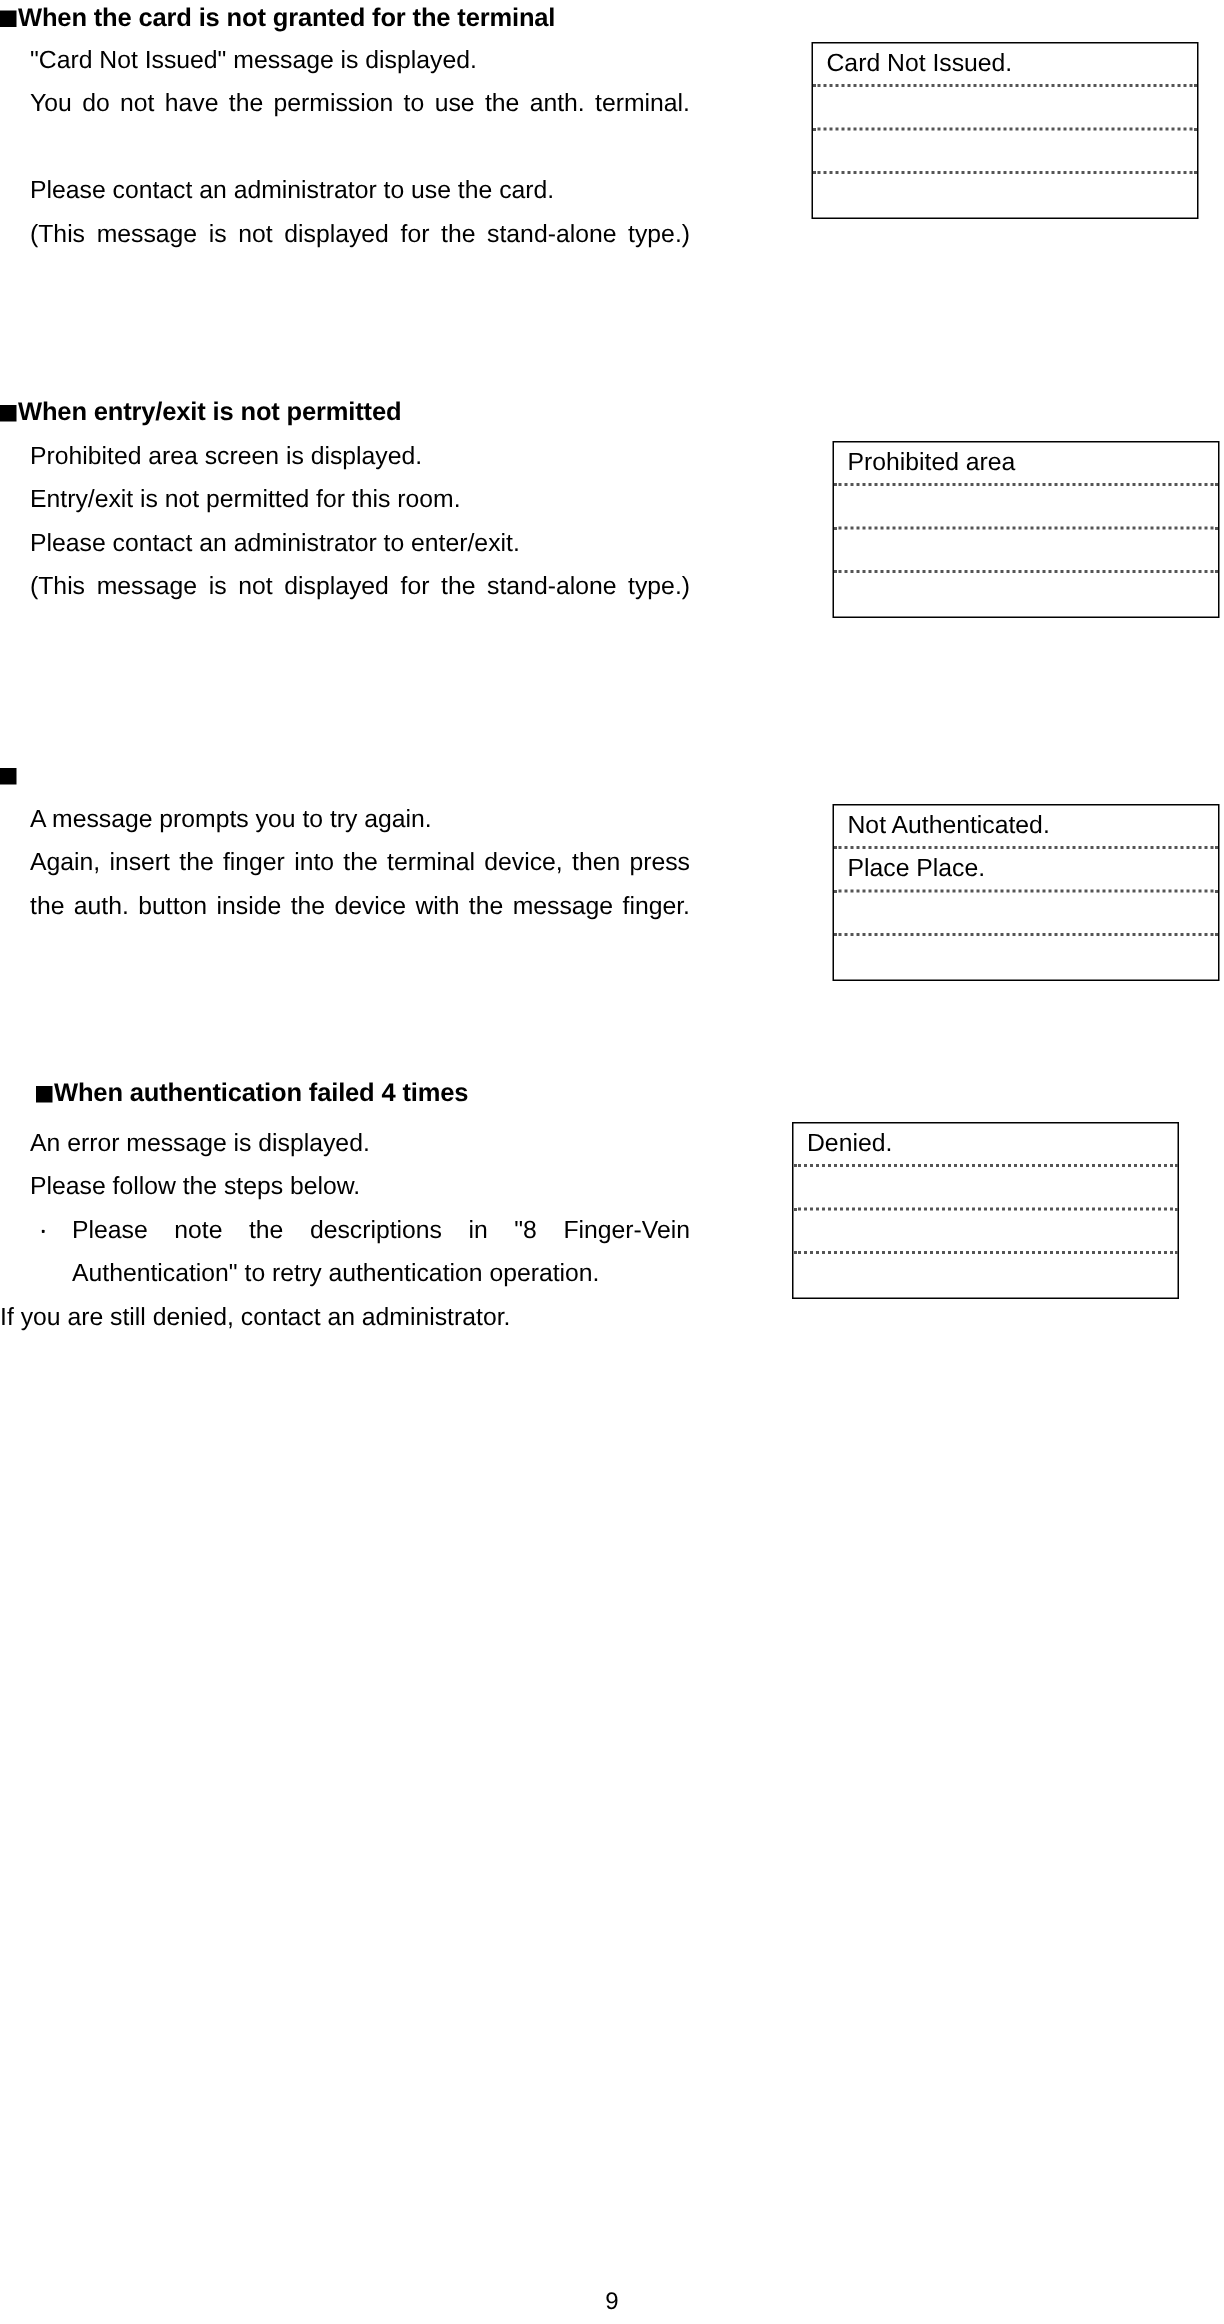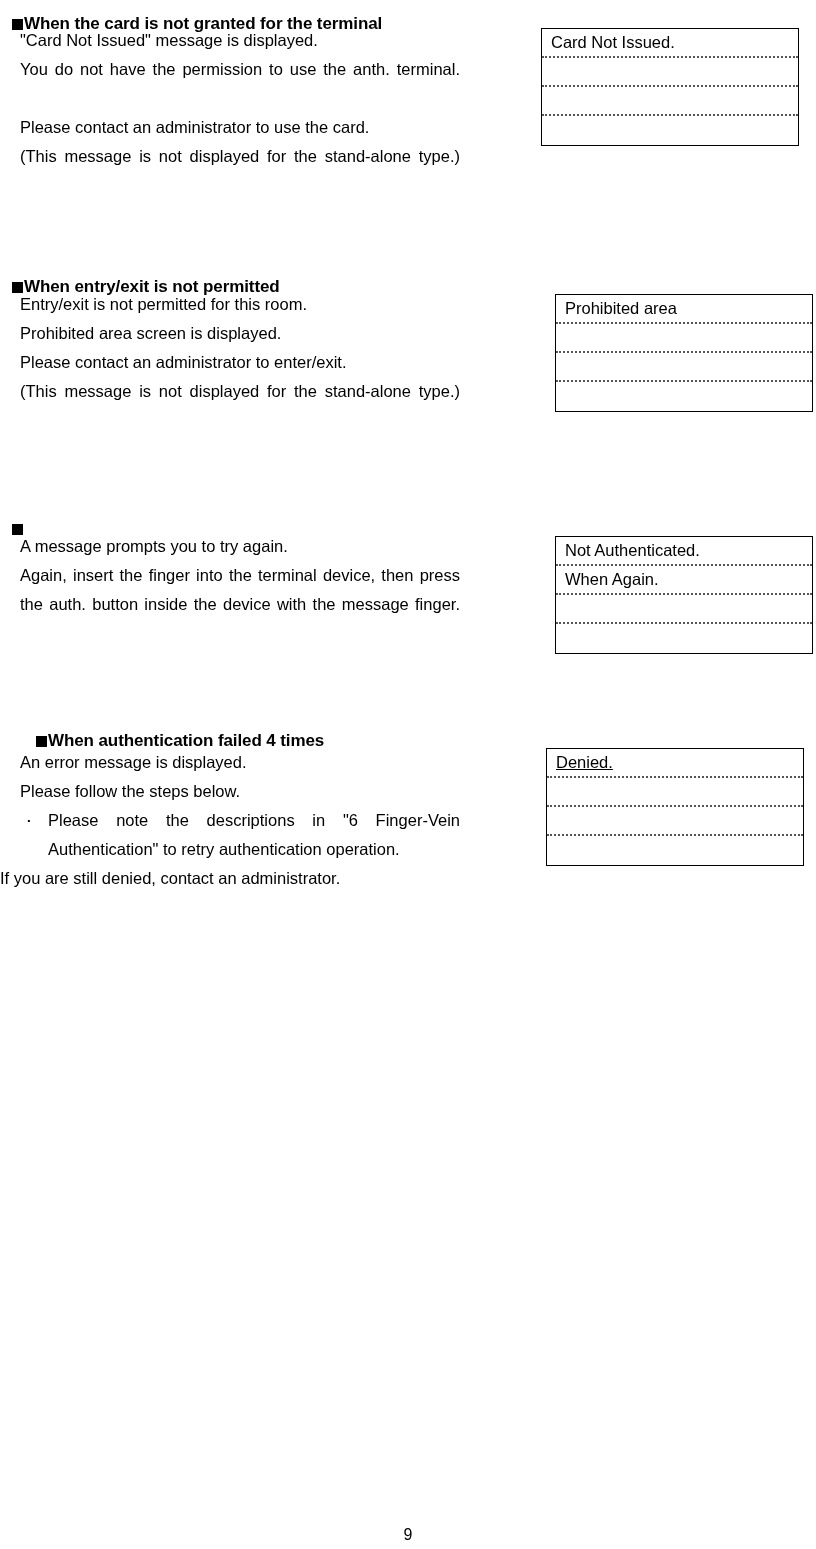--- a/index.html
+++ b/index.html
@@ -30,21 +30,21 @@
     width: 816px;
   }
 
   .heading {
     font-size: 17px;
     font-weight: bold;
     line-height: 21px;
     letter-spacing: -0.1px;
     white-space: nowrap;
     margin: 0;
-    padding: 12px;
+    padding: 0;
     display: block;
   }
   .heading .bullet-sq {
     display: inline-block;
     width: 11px;
     height: 11px;
     background: #000;
     margin-right: 1px;
     vertical-align: -1px;
   }
@@ -142,22 +142,22 @@
       <div class="srow"></div>
       <div class="srow"></div>
     </div>
   </div>
 
   <div class="section" style="top:264px;">
     <div class="heading" style="position:absolute; left:0px; top:0px;">
       <span class="bullet-sq"></span><span>When entry/exit is not permitted</span>
     </div>
     <div class="body-text" style="left:20px; top:26px; width:440px;">
+      <p>Prohibited area screen is displayed.</p>
       <p>Entry/exit is not permitted for this room.</p>
-      <p>Prohibited area screen is displayed.</p>
       <p>Please contact an administrator to enter/exit.</p>
       <p class="just">(This message is not displayed for the stand-alone type.)</p>
     </div>
     <div class="screenbox" style="left:555px; top:30px;">
       <div class="srow">Prohibited area</div>
       <div class="srow"></div>
       <div class="srow"></div>
       <div class="srow"></div>
     </div>
   </div>
@@ -165,41 +165,41 @@
   <div class="section" style="top:506px;">
     <div class="heading" style="position:absolute; left:0px; top:0px;">
       <span class="bullet-sq"></span>
     </div>
     <div class="body-text" style="left:20px; top:26px; width:440px;">
       <p>A message prompts you to try again.</p>
       <p class="just">Again, insert the finger into the terminal device, then press the auth. button inside the device with the message finger.</p>
     </div>
     <div class="screenbox" style="left:555px; top:30px;">
       <div class="srow">Not Authenticated.</div>
-      <div class="srow">When Again.</div>
+      <div class="srow">Place Place.</div>
       <div class="srow"></div>
       <div class="srow"></div>
     </div>
   </div>
 
   <div class="section" style="top:718px;">
     <div class="heading" style="position:absolute; left:0px; top:0px;margin-left:24px;">
       <span class="bullet-sq"></span><span>When authentication failed 4 times</span>
     </div>
     <div class="body-text" style="left:20px; top:30px; width:440px;">
       <p>An error message is displayed.</p>
       <p>Please follow the steps below.</p>
       <ul class="dotlist">
         <li><span class="dot">·</span></li>
         <li><span class="dot">·</span></li>
-        <li><span class="dot">·</span><span>Please note the descriptions in "6 Finger-Vein Authentication" to retry authentication operation.</span></li>
+        <li><span class="dot">·</span><span>Please note the descriptions in "8 Finger-Vein Authentication" to retry authentication operation.</span></li>
       </ul>
       <p style="margin-left:-20px;">If you are still denied, contact an administrator.</p>
     </div>
-    <div class="screenbox" style="left:546px; top:30px;text-decoration:underline;">
+    <div class="screenbox" style="left:528px; top:30px;">
       <div class="srow">Denied.</div>
       <div class="srow"></div>
       <div class="srow"></div>
       <div class="srow"></div>
     </div>
   </div>
 
   <div class="page-number" style="top:1525px;">9</div>
 
 </div>

